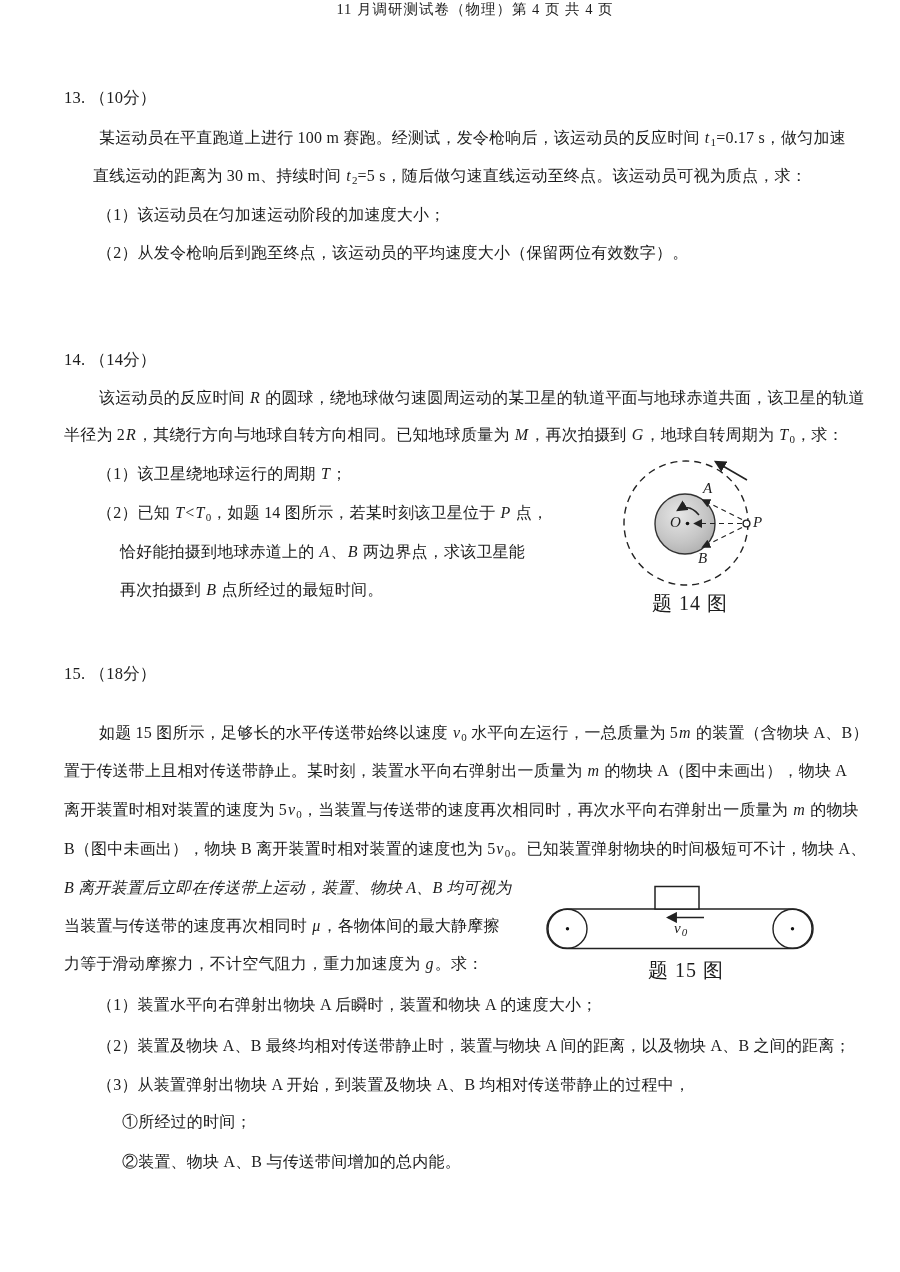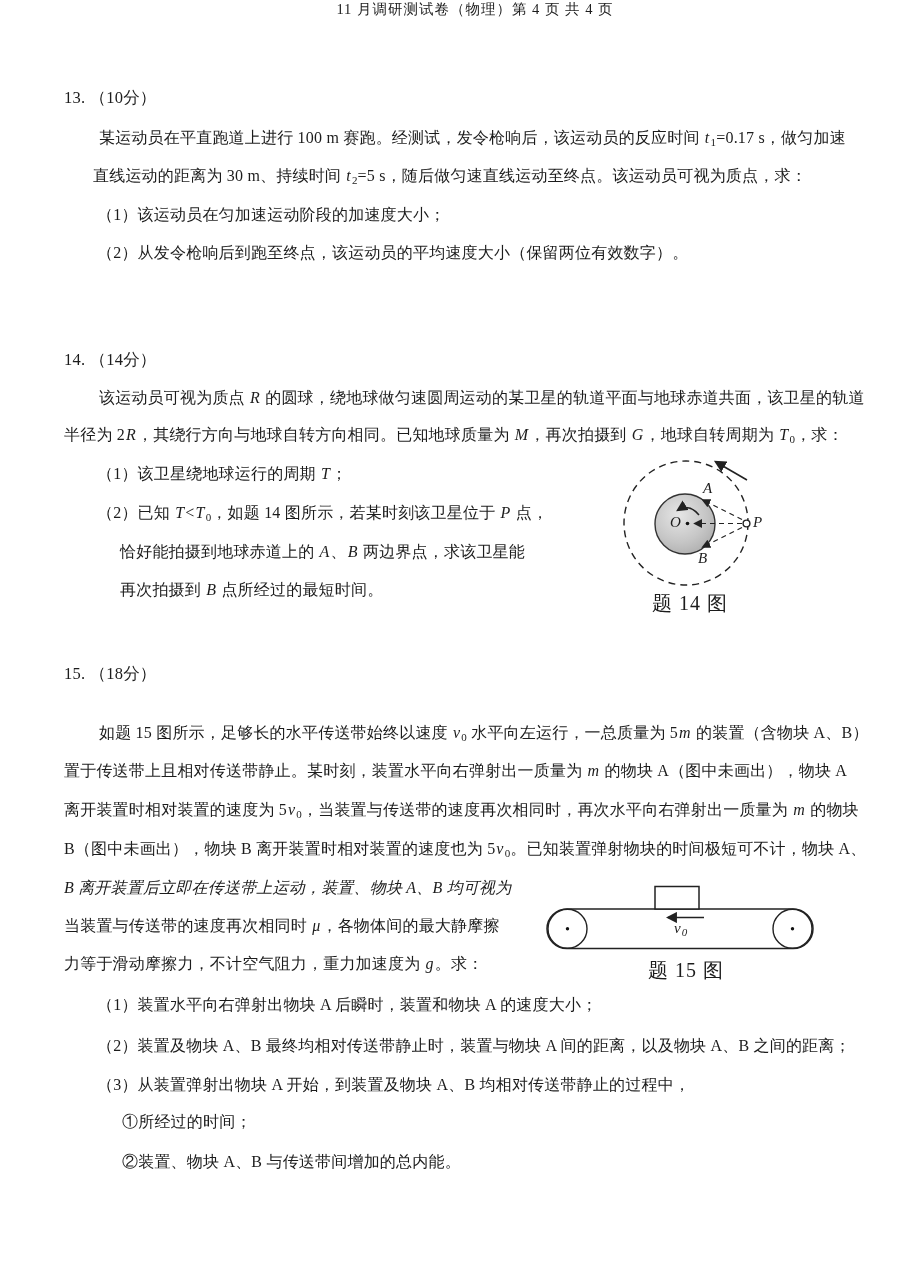--- a/index.html
+++ b/index.html
@@ -35,21 +35,21 @@
 
 <div class="page">
 
   <div class="tline qheader" style="left:64px; top:88px;">13. （10分）</div>
   <div class="tline" style="left:99px; top:128px;"><span>某运动员在平直跑道上进行 100 m 赛跑。经测试，发令枪响后，该运动员的反应时间 </span><span class="var">t</span><sub>1</sub><span>=0.17 s，做匀加速</span></div>
   <div class="tline" style="left:64px; top:166px;margin-left:29px;"><span>直线运动的距离为 30 m、持续时间 </span><span class="var">t</span><sub>2</sub><span>=5 s，随后做匀速直线运动至终点。该运动员可视为质点，求：</span></div>
   <div class="tline" style="left:97px; top:205px;"><span>（1）该运动员在匀加速运动阶段的加速度大小；</span></div>
   <div class="tline" style="left:97px; top:243px;"><span>（2）从发令枪响后到跑至终点，该运动员的平均速度大小（保留两位有效数字）。</span></div>
 
   <div class="tline qheader" style="left:64px; top:350px;">14. （14分）</div>
-  <div class="tline" style="left:99px; top:388px;"><span>该运动员可视为质点 </span><span class="var">R</span><span> 的圆球，绕地球做匀速圆周运动的某卫星的轨道平面与地球赤道共面，该卫星的轨道</span></div>
+  <div class="tline" style="left:99px; top:388px;"><span>该运动员的反应时间 </span><span class="var">R</span><span> 的圆球，绕地球做匀速圆周运动的某卫星的轨道平面与地球赤道共面，该卫星的轨道</span></div>
   <div class="tline" style="left:64px; top:425px;"><span>半径为 2</span><span class="var">R</span><span>，其绕行方向与地球自转方向相同。已知地球质量为 </span><span class="var">M</span><span>，再次拍摄到 </span><span class="var">G</span><span>，地球自转周期为 </span><span class="var">T</span><sub>0</sub><span>，求：</span></div>
   <div class="tline" style="left:97px; top:464px;"><span>（1）该卫星绕地球运行的周期 </span><span class="var">T</span><span>；</span></div>
   <div class="tline" style="left:97px; top:503px;"><span>（2）已知 </span><span class="var">T</span><span>&lt;</span><span class="var">T</span><sub>0</sub><span>，如题 14 图所示，若某时刻该卫星位于 </span><span class="var">P</span><span> 点，</span></div>
   <div class="tline" style="left:120px; top:542px;"><span>恰好能拍摄到地球赤道上的 </span><span class="var">A</span><span>、</span><span class="var">B</span><span> 两边界点，求该卫星能</span></div>
   <div class="tline" style="left:120px; top:580px;"><span>再次拍摄到 </span><span class="var">B</span><span> 点所经过的最短时间。</span></div>
 
   <div class="figwrap" style="left:0; top:0; width:0; height:0;">
     <svg width="900" height="1272" viewBox="0 0 900 1272">
       <defs>
         <marker id="ah14" viewBox="0 0 10 10" refX="8" refY="5" markerWidth="7.5" markerHeight="7.5" orient="auto-start-reverse">

